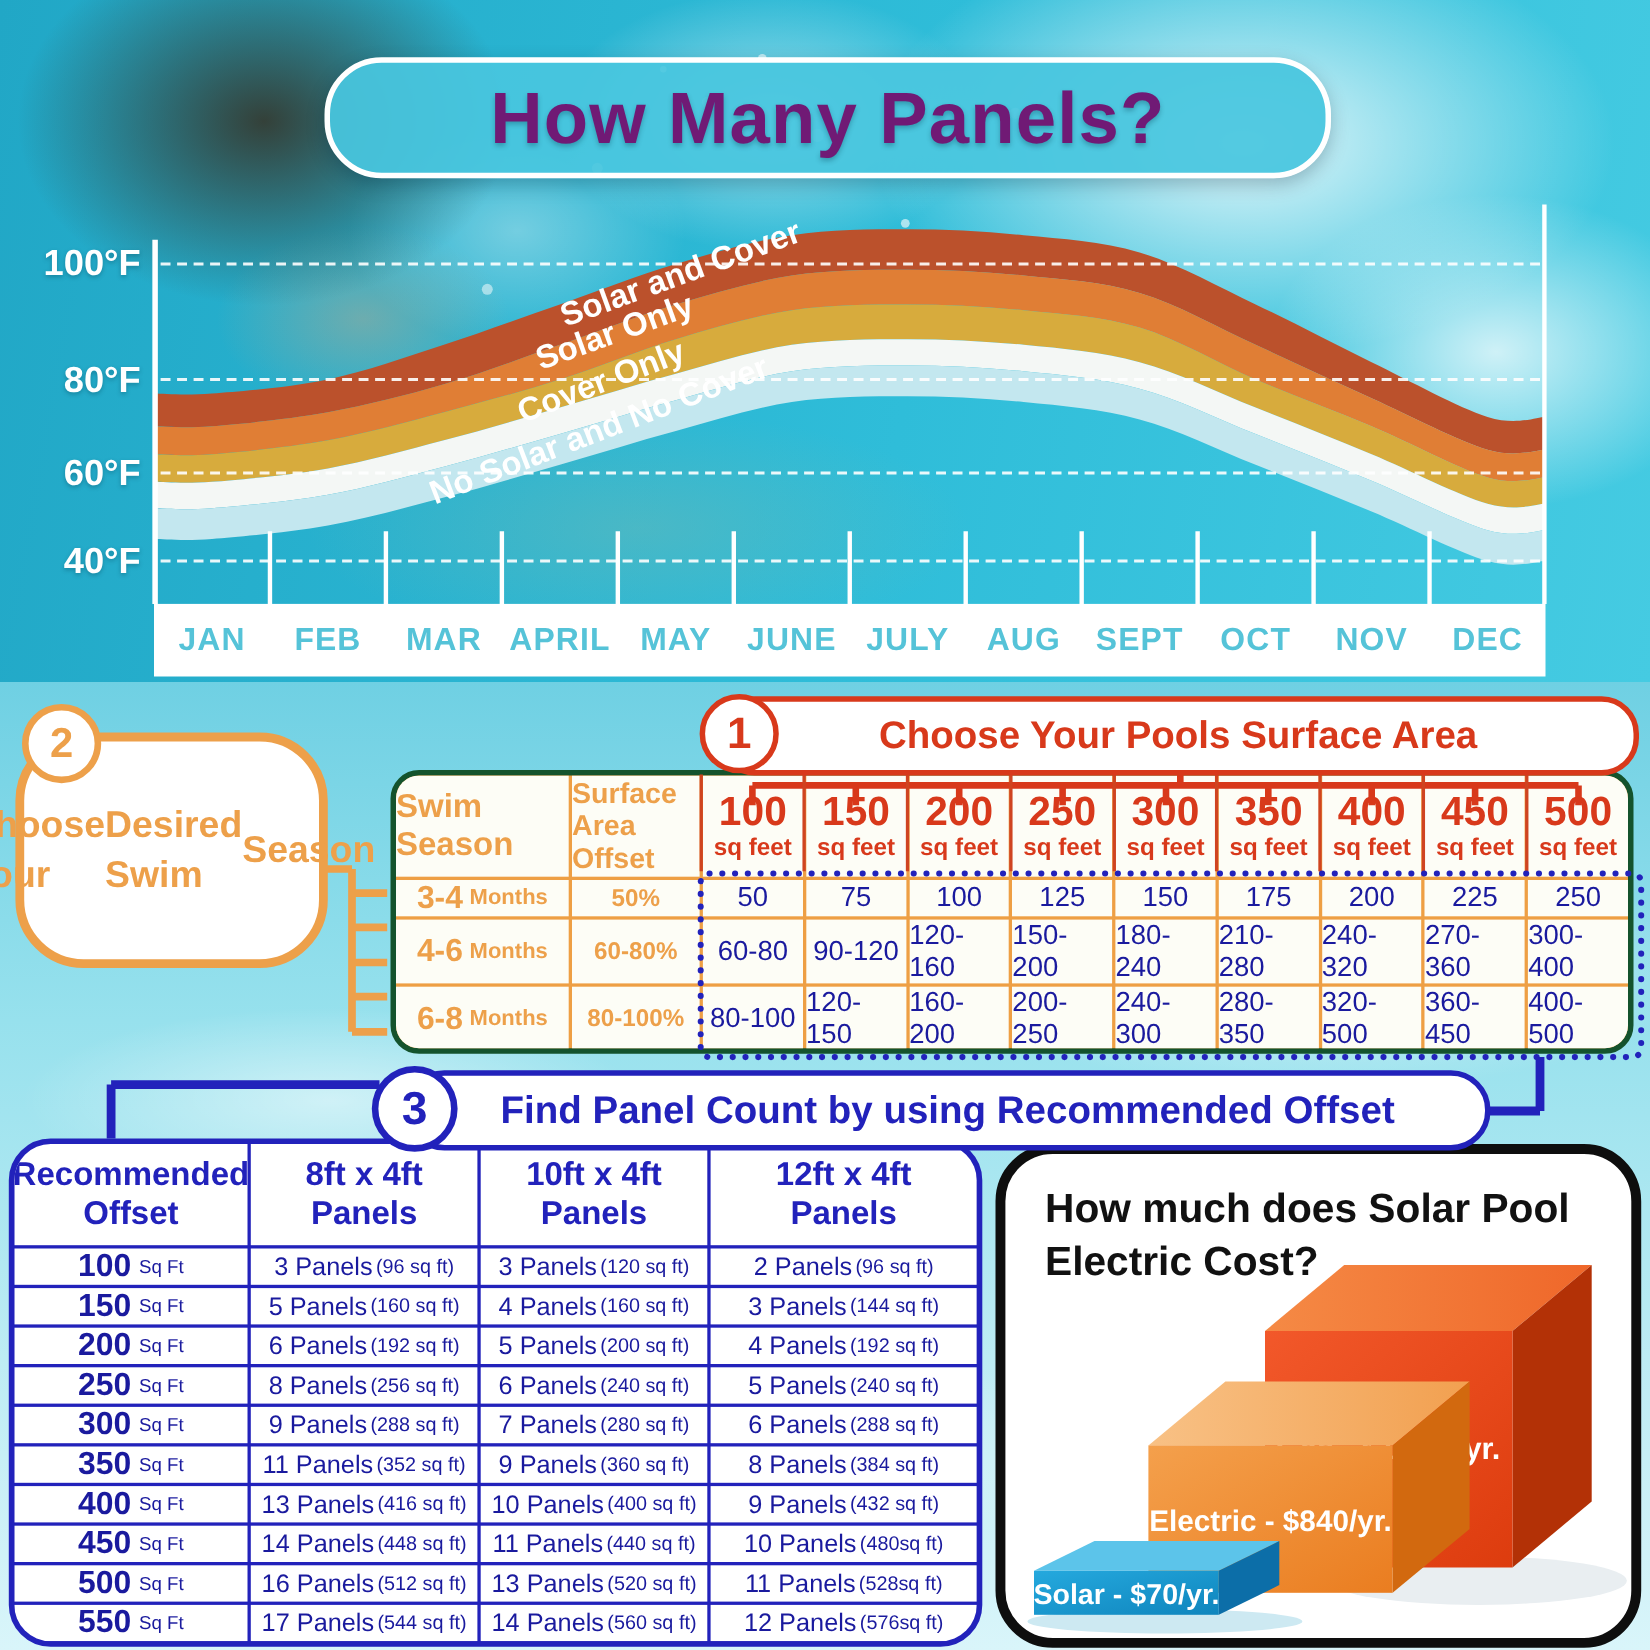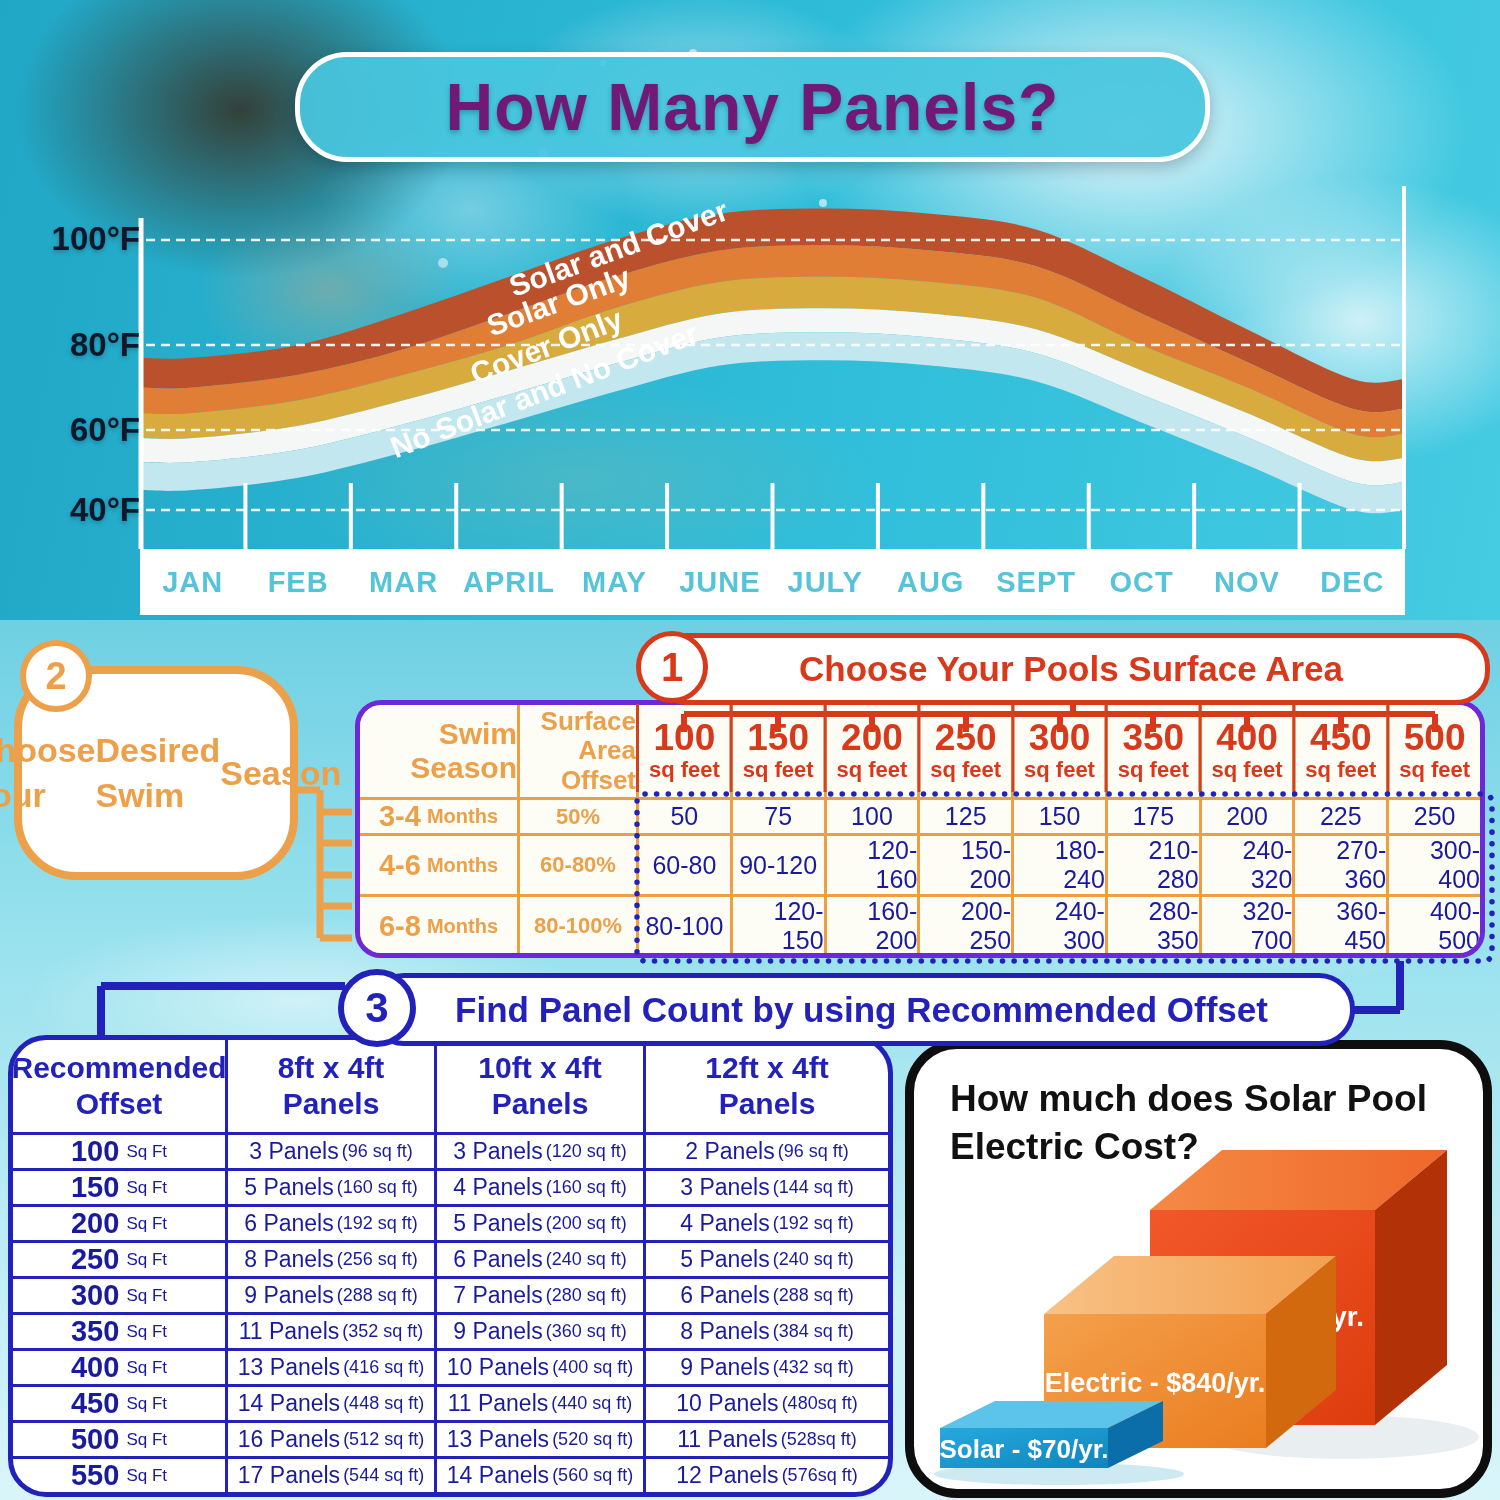--- a/index.html
+++ b/index.html
@@ -31,22 +31,22 @@
       linear-gradient(180deg,#6fd0e3 0%,#97e1ed 35%,#bdecf4 70%,#d9f5fa 100%);}
   
   .title-pill{position:absolute;left:295px;top:52px;width:905px;height:100px;z-index:3;
     background:rgba(72,198,223,.93);border:5px solid #fff;border-radius:52px;
     display:flex;align-items:center;justify-content:center;
     box-shadow:0 6px 16px rgba(0,40,60,.28);}
   .title-pill span{color:#701a75;font-size:66px;font-weight:bold;letter-spacing:1px;
     text-shadow:0 3px 5px rgba(0,50,70,.3);}
   
   #chart-svg{position:absolute;left:0;top:0;z-index:2;pointer-events:none;}
-  .ylab{position:absolute;z-index:2;width:122px;text-align:right;color:#0f172a;
-    font-size:33px;font-weight:bold;text-shadow:0 2px 4px rgba(0,60,80,.35);left:18px;}
+  .ylab{position:absolute;z-index:2;width:122px;text-align:right;color:#ffffff;
+    font-size:33px;font-weight:bold;text-shadow:0 2px 4px rgba(0,60,80,.35);left:6px;}
   .months{position:absolute;left:140px;top:549px;width:1265px;height:66px;z-index:2;
     background:#fff;display:flex;}
   .month{flex:1;display:flex;align-items:center;justify-content:center;
     color:#55c3d8;font-size:29px;font-weight:bold;letter-spacing:1px;}
   
   #overlay-svg{position:absolute;left:0;top:0;z-index:5;pointer-events:none;}
   
   .num-circle{position:absolute;background:#fff;border-radius:50%;display:flex;
     align-items:center;justify-content:center;font-weight:bold;z-index:7;}
   .step-pill{position:absolute;background:#fff;display:flex;align-items:center;
@@ -56,23 +56,23 @@
       color:#d8391b;font-size:35px;}
   #c2{left:20px;top:640px;width:60px;height:60px;border:6px solid #eda04a;color:#eda04a;font-size:38px;}
   .bubble2{position:absolute;left:14px;top:666px;width:268px;height:198px;z-index:6;
     background:#fff;border:8px solid #eda04a;border-radius:62px;display:flex;flex-direction:row;
     align-items:center;justify-content:center;color:#eda04a;font-weight:bold;font-size:34px;line-height:1.32;}
   #c3{left:338px;top:969px;width:66px;height:66px;border:6px solid #2222bb;color:#2222bb;font-size:42px;}
   #p3{left:368px;top:973px;width:977px;height:63px;border:5px solid #2222bb;border-radius:36px;
       color:#2222bb;font-size:35px;}
   
   .surface-table{position:absolute;left:355px;top:700px;width:1130px;height:258px;z-index:4;
-    box-sizing:border-box;border:5px solid #6d28d9;border-radius:26px;overflow:hidden;
+    box-sizing:border-box;border:5px solid #14532d;border-radius:26px;overflow:hidden;
     display:grid;grid-template-columns:157px 116px repeat(9,1fr);
-    grid-template-rows:92px repeat(5,1fr);gap:3px;background:#ee9f44;text-align:right;}
+    grid-template-rows:92px repeat(5,1fr);gap:3px;background:#ee9f44;}
   .surface-table>div{background:#fdfdf6;display:flex;align-items:center;justify-content:center;}
   .st-seasonh{flex-direction:column;color:#eda04a;font-weight:bold;font-size:30px;line-height:1.15;}
   .st-offh{flex-direction:column;color:#eda04a;font-weight:bold;font-size:26px;line-height:1.12;}
   .st-colh{flex-direction:column;color:#d8391b;font-weight:bold;}
   .st-colh .sz{font-size:37px;line-height:1.05;}
   .st-colh .un{font-size:22px;}
   .st-season{color:#eda04a;font-weight:bold;}
   .st-season .big{font-size:29px;}
   .st-season .sm{font-size:20px;margin-left:6px;}
   .st-offset{color:#eda04a;font-weight:bold;font-size:22px;}
@@ -265,21 +265,21 @@
         <span class="big">6-8</span>
         <span class="sm">Months</span>
       </div>
       <div class="st-offset">80-100%</div>
       <div class="st-val">80-100</div>
       <div class="st-val">120-150</div>
       <div class="st-val">160-200</div>
       <div class="st-val">200-250</div>
       <div class="st-val">240-300</div>
       <div class="st-val">280-350</div>
-      <div class="st-val">320-700</div>
+      <div class="st-val">320-500</div>
       <div class="st-val">360-450</div>
       <div class="st-val">400-500</div>
 
     </div>
 
   <div class="panel-table">
     <div class="pt-h">
         <span>Recommended</span>
         <span>Offset</span>
       </div>

